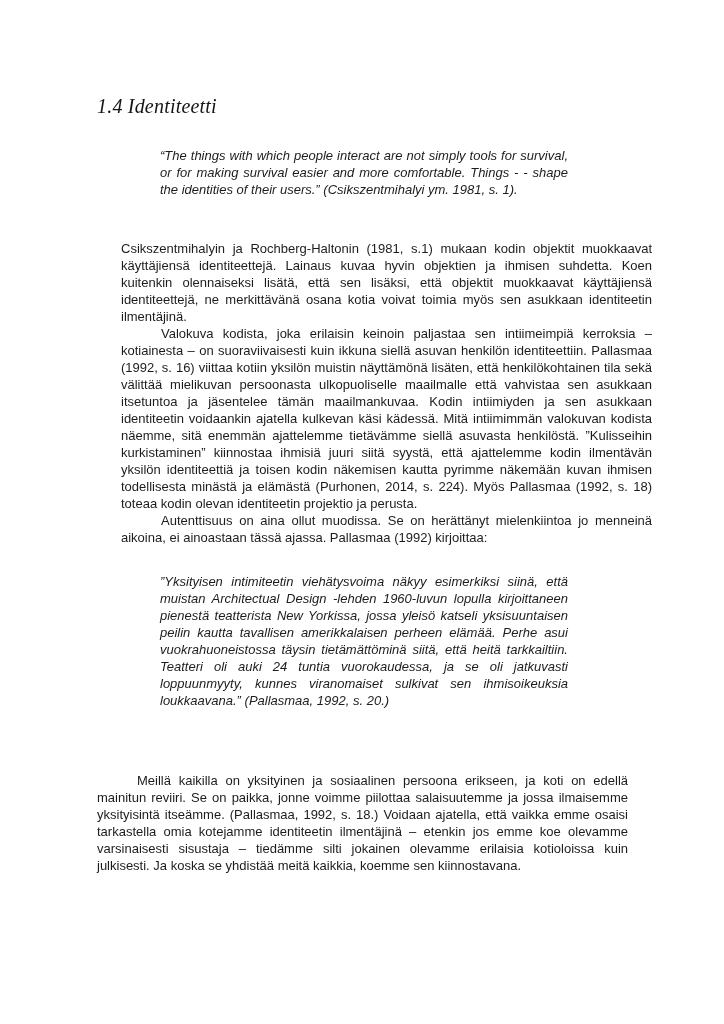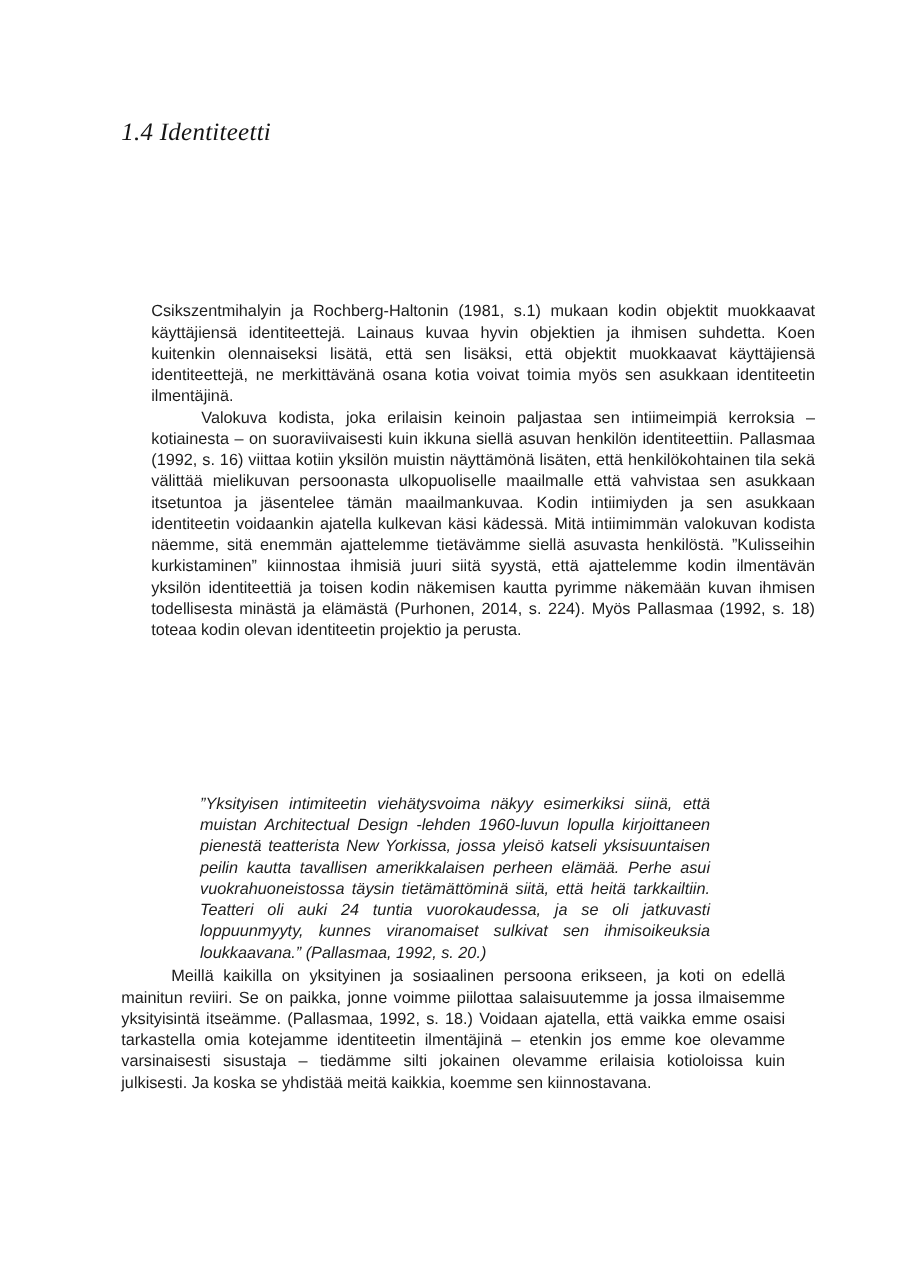--- a/index.html
+++ b/index.html
@@ -34,21 +34,21 @@
     position: absolute;
     left: 160px;
     width: 408px;
     font-style: italic;
     font-size: 13px;
     line-height: 17px;
     text-align: justify;
     text-justify: inter-word;
   }
   .quote-en { top: 147px; }
-  .quote-fi { top: 634px; }
+  .quote-fi { top: 573px; }
   .body-block {
     position: absolute;
     left: 97px;
     top: 240px;
     width: 531px;
     font-size: 13px;
     line-height: 17px;
     text-align: justify;
     text-justify: inter-word;
     hyphens: auto;
@@ -75,23 +75,25 @@
     -webkit-hyphens: auto;
   }
 </style>
 </head>
 <body>
 
 <div class="page">
 
   <h1 class="heading">1.4 Identiteetti</h1>
 
+  <div class="quote quote-en">“The things with which people interact are not simply tools for survival, or for making survival easier and more comfortable. Things - - shape the identities of their users.” (Csikszentmihalyi ym. 1981, s. 1).</div>
 
   <div class="body-block">
     <p>Csikszentmihalyin ja Rochberg-Haltonin (1981, s.1) mukaan kodin objektit muokkaavat käyttäjiensä identiteettejä. Lainaus kuvaa hyvin objektien ja ihmisen suhdetta. Koen kuitenkin olennaiseksi lisätä, että sen lisäksi, että objektit muokkaavat käyttäjiensä identiteettejä, ne merkittävänä osana kotia voivat toimia myös sen asukkaan identiteetin ilmentäjinä.</p>
     <p class="indent">Valokuva kodista, joka erilaisin keinoin paljastaa sen intiimeimpiä kerroksia – kotiainesta – on suoraviivaisesti kuin ikkuna siellä asuvan henkilön identiteettiin. Pallasmaa (1992, s. 16) viittaa kotiin yksilön muistin näyttämönä lisäten, että henkilökohtainen tila sekä välittää mielikuvan persoonasta ulkopuoliselle maailmalle että vahvistaa sen asukkaan itsetuntoa ja jäsentelee tämän maailmankuvaa. Kodin intiimiyden ja sen asukkaan identiteetin voidaankin ajatella kulkevan käsi kädessä. Mitä intiimimmän valokuvan kodista näemme, sitä enemmän ajattelemme tietävämme siellä asuvasta henkilöstä. ”Kulisseihin kurkistaminen” kiinnostaa ihmisiä juuri siitä syystä, että ajattelemme kodin ilmentävän yksilön identiteettiä ja toisen kodin näkemisen kautta pyrimme näkemään kuvan ihmisen todellisesta minästä ja elämästä (Purhonen, 2014, s. 224). Myös Pallasmaa (1992, s. 18) toteaa kodin olevan identiteetin projektio ja perusta.</p>
+    <p class="indent">Autenttisuus on aina ollut muodissa. Se on herättänyt mielenkiintoa jo menneinä aikoina, ei ainoastaan tässä ajassa. Pallasmaa (1992) kirjoittaa:</p>
   </div>
 
   <div class="quote quote-fi">”Yksityisen intimiteetin viehätysvoima näkyy esimerkiksi siinä, että muistan Architectual Design -lehden 1960-luvun lopulla kirjoittaneen pienestä teatterista New Yorkissa, jossa yleisö katseli yksisuuntaisen peilin kautta tavallisen amerikkalaisen perheen elämää. Perhe asui vuokrahuoneistossa täysin tietämättöminä siitä, että heitä tarkkailtiin. Teatteri oli auki 24 tuntia vuorokaudessa, ja se oli jatkuvasti loppuunmyyty, kunnes viranomaiset sulkivat sen ihmisoikeuksia loukkaavana.” (Pallasmaa, 1992, s. 20.)</div>
 
   <p class="closing indent">Meillä kaikilla on yksityinen ja sosiaalinen persoona erikseen, ja koti on edellä mainitun reviiri. Se on paikka, jonne voimme piilottaa salaisuutemme ja jossa ilmaisemme yksityisintä itseämme. (Pallasmaa, 1992, s. 18.) Voidaan ajatella, että vaikka emme osaisi tarkastella omia kotejamme identiteetin ilmentäjinä – etenkin jos emme koe olevamme varsinaisesti sisustaja – tiedämme silti jokainen olevamme erilaisia kotioloissa kuin julkisesti. Ja koska se yhdistää meitä kaikkia, koemme sen kiinnostavana.</p>
 
 </div>
 
 </body></html>

